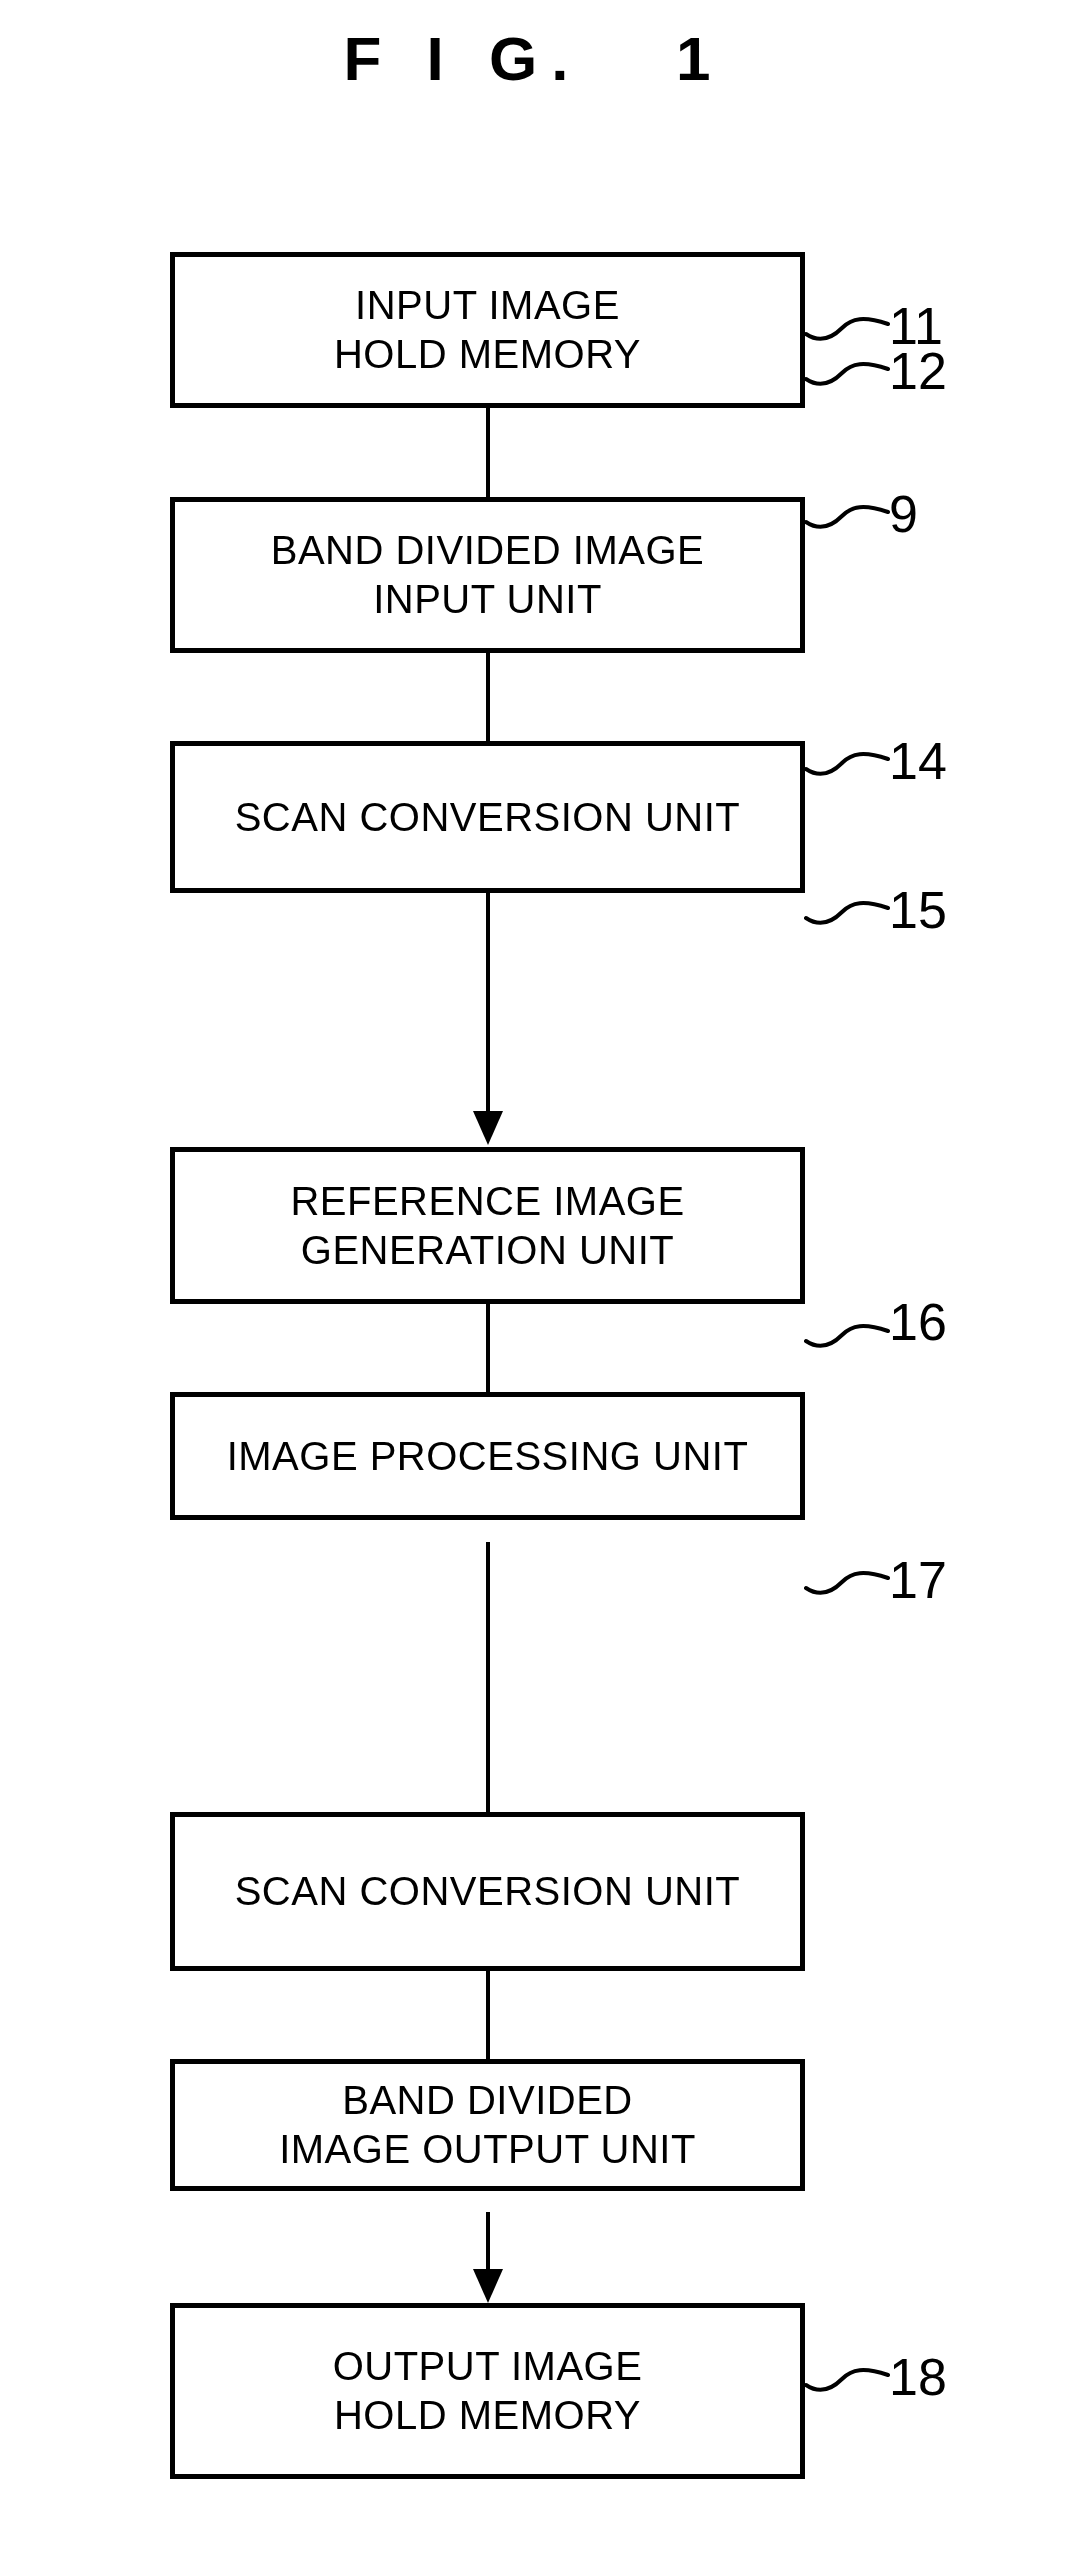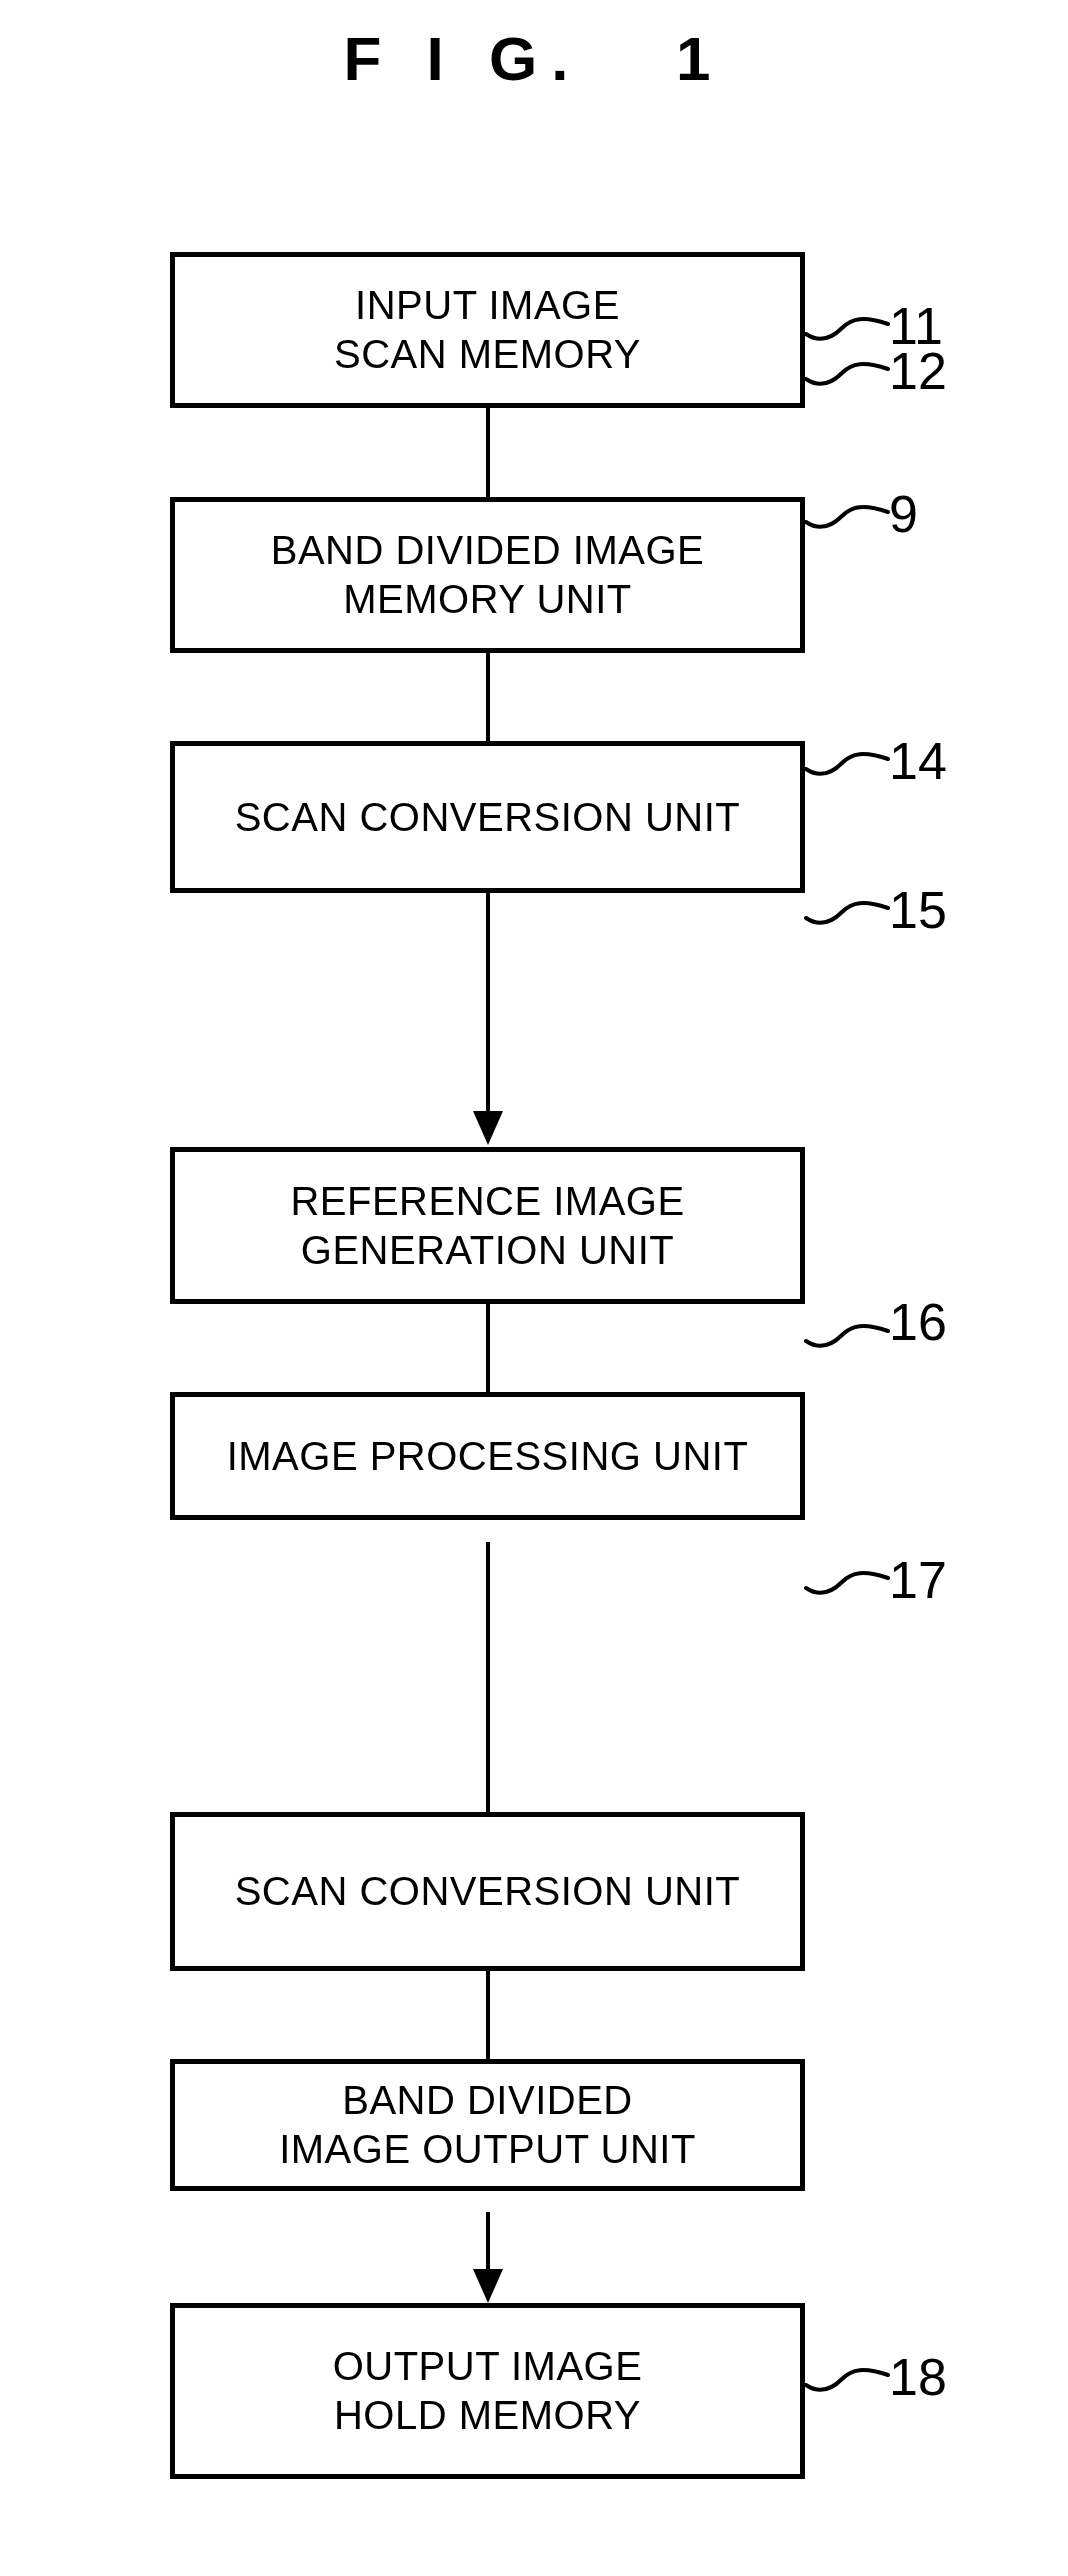--- a/index.html
+++ b/index.html
@@ -116,32 +116,32 @@
 
   <div class="connector" style="top:1542px; height:272px;"></div>
 
   <div class="connector" style="top:1968px; height:93px;"></div>
 
   <div class="connector" style="top:2212px; height:59px;"></div>
   <div class="connector-arrow" style="top:2269px;"></div>
 
   <div class="flow-box" style="top:252px; height:156px;">
     <div class="flow-box-label">INPUT IMAGE
-SCAN MEMORY</div>
+HOLD MEMORY</div>
   </div>
   <div class="ref-leader" style="top:290px;">
     <svg viewBox="0 0 90 54" xmlns="http://www.w3.org/2000/svg">
       <path d="M2 44 C 14 52, 26 50, 38 38 C 48 28, 60 26, 84 34" fill="none" stroke="#000000" stroke-width="4" stroke-linecap="round"></path>
     </svg>
   </div>
   <div class="ref-number" style="top:300px;">11</div>
 
   <div class="flow-box" style="top:497px; height:156px;">
     <div class="flow-box-label">BAND DIVIDED IMAGE
-MEMORY UNIT</div>
+INPUT UNIT</div>
   </div>
   <div class="ref-leader" style="top:335px;">
     <svg viewBox="0 0 90 54" xmlns="http://www.w3.org/2000/svg">
       <path d="M2 44 C 14 52, 26 50, 38 38 C 48 28, 60 26, 84 34" fill="none" stroke="#000000" stroke-width="4" stroke-linecap="round"></path>
     </svg>
   </div>
   <div class="ref-number" style="top:345px;">12</div>
 
   <div class="flow-box" style="top:741px; height:152px;">
     <div class="flow-box-label">SCAN CONVERSION UNIT</div>

